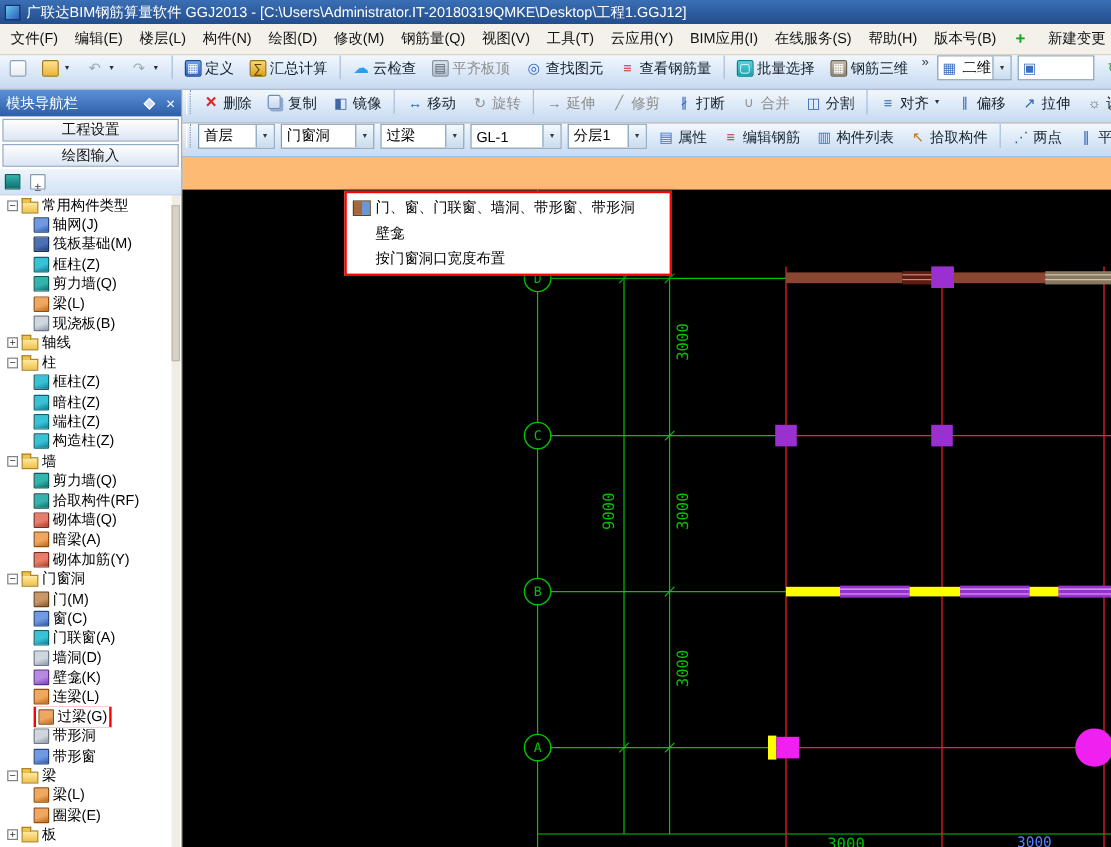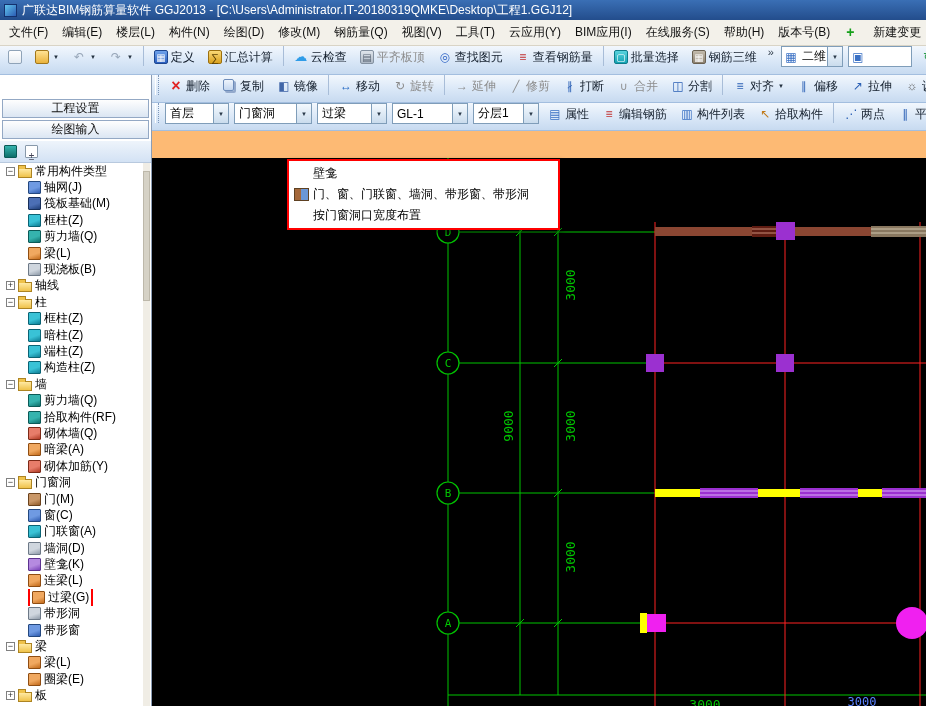--- a/index.html
+++ b/index.html
@@ -233,20 +233,27 @@
         <span class="tb-ic i-topview" style="margin: 0px 0px 0px 2px;"></span>
         <span class="combo-label">俯视</span>
         <span class="combo-arrow">▼</span>
       </span>
       <span class="tb-btn">
         <span class="tb-ic i-orbit"></span>
       </span>
     </div>
 
   <div class="leftpanel">
+    <div class="panel-header">
+      <span>模块导航栏</span>
+      <span class="ph-icons">
+        <span class="pin"></span>
+        <span class="close-x">×</span>
+      </span>
+    </div>
     <div class="panel-btn pb2">绘图输入</div>
     <div class="panel-btn pb1">工程设置</div>
     <div class="mini-toolbar">
       <span class="t-ic i-layers"></span>
       <span class="t-ic i-plusminus"></span>
     </div>
     <div class="tree" id="tree">
         <div class="tree-row lv0">
           <span class="exp">−</span>
           <span class="row-inner">
@@ -659,28 +666,28 @@
       </g>
       <g>
         <text class="gtext" x="553" y="546">3000</text>
         <text class="btext" x="710" y="544">3000</text>
       </g>
     </svg>
   </div>
 
   <div class="smart-menu" id="smartmenu">
       <div class="sm-item">
-        <span class="sm-gutter"></span>
-        <span class="sm-label">壁龛</span>
-      </div>
-      <div class="sm-item">
         <span class="sm-gutter">
           <span class="i-doorwin"></span>
         </span>
         <span class="sm-label">门、窗、门联窗、墙洞、带形窗、带形洞</span>
       </div>
       <div class="sm-item">
         <span class="sm-gutter"></span>
+        <span class="sm-label">壁龛</span>
+      </div>
+      <div class="sm-item">
+        <span class="sm-gutter"></span>
         <span class="sm-label">按门窗洞口宽度布置</span>
       </div>
     </div>
 
 </div>
 
 </body></html>

